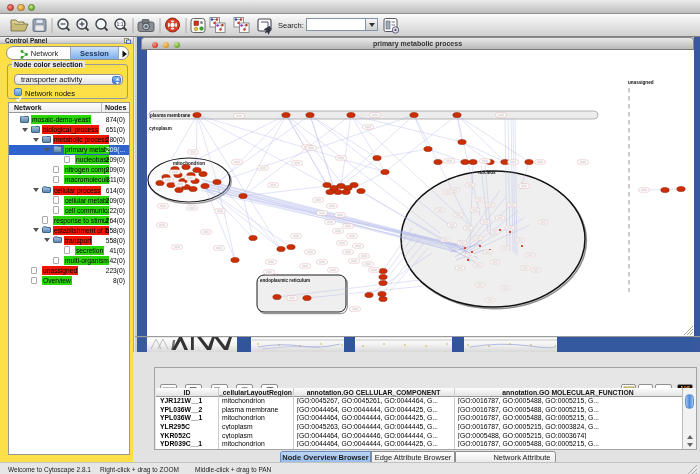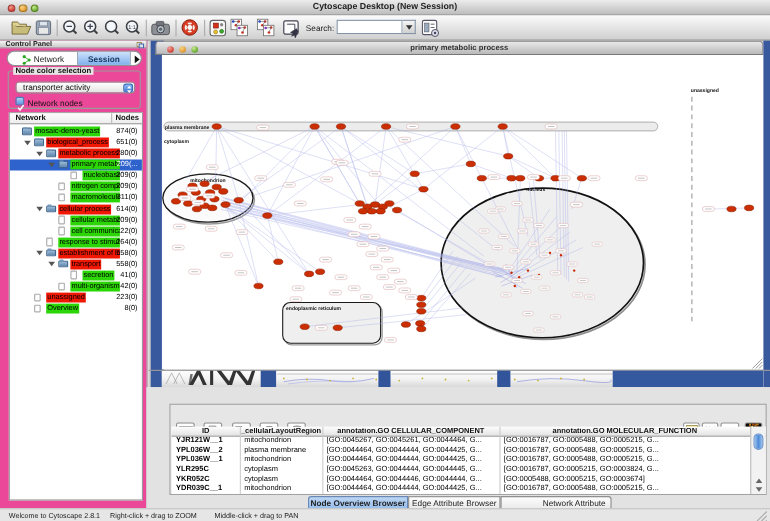--- a/index.html
+++ b/index.html
@@ -2,21 +2,21 @@
 <html><head><meta charset="utf-8">
 <style>
 *{margin:0;padding:0;box-sizing:border-box;}
 html,body{width:700px;height:474px;overflow:hidden;}
 body{font-family:"Liberation Sans",sans-serif;background:#e8e8e8;position:relative;}
 .abs{position:absolute;}
 .titlebar{left:0;top:0;width:700px;height:14px;background:linear-gradient(#ececec,#bdbdbd);border-bottom:1px solid #8e8e8e;}
 .tl{position:absolute;top:3.5px;width:7.5px;height:7.5px;border-radius:50%;}
 .apptitle{position:absolute;top:1px;left:0;width:700px;text-align:center;font-size:8px;font-weight:bold;color:#222;}
 .toolbar{left:0;top:14px;width:700px;height:23px;background:linear-gradient(#fbfbfb,#cfcfcf);border-bottom:1px solid #7d7d7d;}
-.cp{left:0;top:37px;width:134px;height:425px;background:#ec4899;border-right:1px solid #a8a8a8;}
+.cp{left:0;top:37px;width:134px;height:425px;background:#fde047;border-right:1px solid #a8a8a8;}
 .cphead{position:absolute;left:0;top:0;width:133px;height:7px;background:linear-gradient(#f5f5f5,#c9c9c9);border-bottom:1px solid #b0b0b0;}
 .cphead span{position:absolute;left:5px;top:0px;font-size:6.5px;font-weight:bold;color:#222;}
 .tabs{position:absolute;left:6px;top:9px;width:123px;height:14px;background:#fdfdfd;border:1px solid #8f8f8f;border-radius:7px;overflow:hidden;}
 .seg{position:absolute;top:0;height:100%;font-size:7.5px;color:#222;text-align:center;}
 .mosaic{background:linear-gradient(#cfe2fa,#7fb0ec);font-weight:bold;color:#15355e;border-left:1px solid #98a8bb;border-right:1px solid #98a8bb;}
 .gbox{position:absolute;left:7px;top:27px;width:121px;height:35px;border:1px solid #9a9a9a;border-radius:3px;}
 .gbox>span{position:absolute;left:4px;top:-4px;background:#e6e6e6;padding:0 2px;font-size:7px;font-weight:bold;color:#111;}
 .combo{position:absolute;left:6px;top:9px;width:109px;height:11px;background:linear-gradient(#ffffff,#e3e3e3);border:1px solid #8f8f8f;border-radius:4px;font-size:7.5px;color:#111;line-height:10px;padding-left:6px;}
 .stepper{position:absolute;right:1px;top:0.5px;width:9px;height:8.5px;background:linear-gradient(#8cbaf2,#3e79d8);border-radius:2.5px;border:0.5px solid #3a6cb8;}
 .cbx{position:absolute;left:14px;top:51px;width:8px;height:8px;background:linear-gradient(#aed0f5,#5b95e0);border:1px solid #4c7cb4;border-radius:2px;}
@@ -50,21 +50,20 @@
 .vline{position:absolute;top:0;width:1px;height:61px;background:#ccc;}
 .scroll{position:absolute;right:0;top:0;width:14px;height:61px;background:#f2f2f2;border-left:1px solid #bbb;}
 .thumb{position:absolute;left:2px;top:6px;width:9px;height:15px;background:linear-gradient(90deg,#9ec3ee,#4f8bd8,#9ec3ee);border-radius:4.5px;border:0.5px solid #6a93c8;}
 .tabbtn{position:absolute;top:0;height:13px;border:1px solid #8f8f8f;background:linear-gradient(#fdfdfd,#e9e9e9);font-size:7.5px;color:#222;text-align:center;line-height:12px;}
 .status{left:0;top:462px;width:700px;height:12px;background:#e6e6e6;border-top:1px solid #c2c2c2;font-size:6.5px;color:#222;}
 </style></head><body>
 <div class="abs titlebar">
 <div class="tl" style="left:6.5px;background:radial-gradient(circle at 35% 30%,#f2a09a,#dd4f42 60%,#b33a30);border:0.5px solid #a03830;"></div>
 <div class="tl" style="left:17px;background:radial-gradient(circle at 35% 30%,#f8d88e,#e8a33b 60%,#c07f20);border:0.5px solid #a87820;"></div>
 <div class="tl" style="left:27.5px;background:radial-gradient(circle at 35% 30%,#cdeb9a,#7cb83f 60%,#5a9028);border:0.5px solid #558520;"></div>
-<div class="apptitle">Cytoscape Desktop (New Session)</div>
 </div>
 <div class="abs toolbar">
     <svg class="abs" style="left:0;top:0;" width="700" height="22" viewBox="0 0 700 22">
       <path d="M11 8 L11 17 L25 17 L28 10 L15 10 L13 8 Z" fill="#c8bc7a" stroke="#6d6233" stroke-width="0.8"></path>
       <path d="M11 9 L11 6 L16 6 L18 8 L24 8 L24 10" fill="#ded28e" stroke="#6d6233" stroke-width="0.8"></path>
       <rect x="33" y="5" width="13" height="12.5" rx="1.5" fill="#9aa7b8" stroke="#56606e" stroke-width="0.8"></rect>
       <rect x="36" y="5.5" width="7" height="4" fill="#dfe5ec" stroke="#6a7684" stroke-width="0.5"></rect>
       <rect x="35" y="11" width="9" height="6" fill="#e8e8e8" stroke="#6a7684" stroke-width="0.5"></rect>
       <line x1="52" y1="4" x2="52" y2="19" stroke="#aaa" stroke-width="1"></line>
       <circle cx="63" cy="10" r="5" fill="#f4f7fa" stroke="#3b3f44" stroke-width="1.4"></circle>

